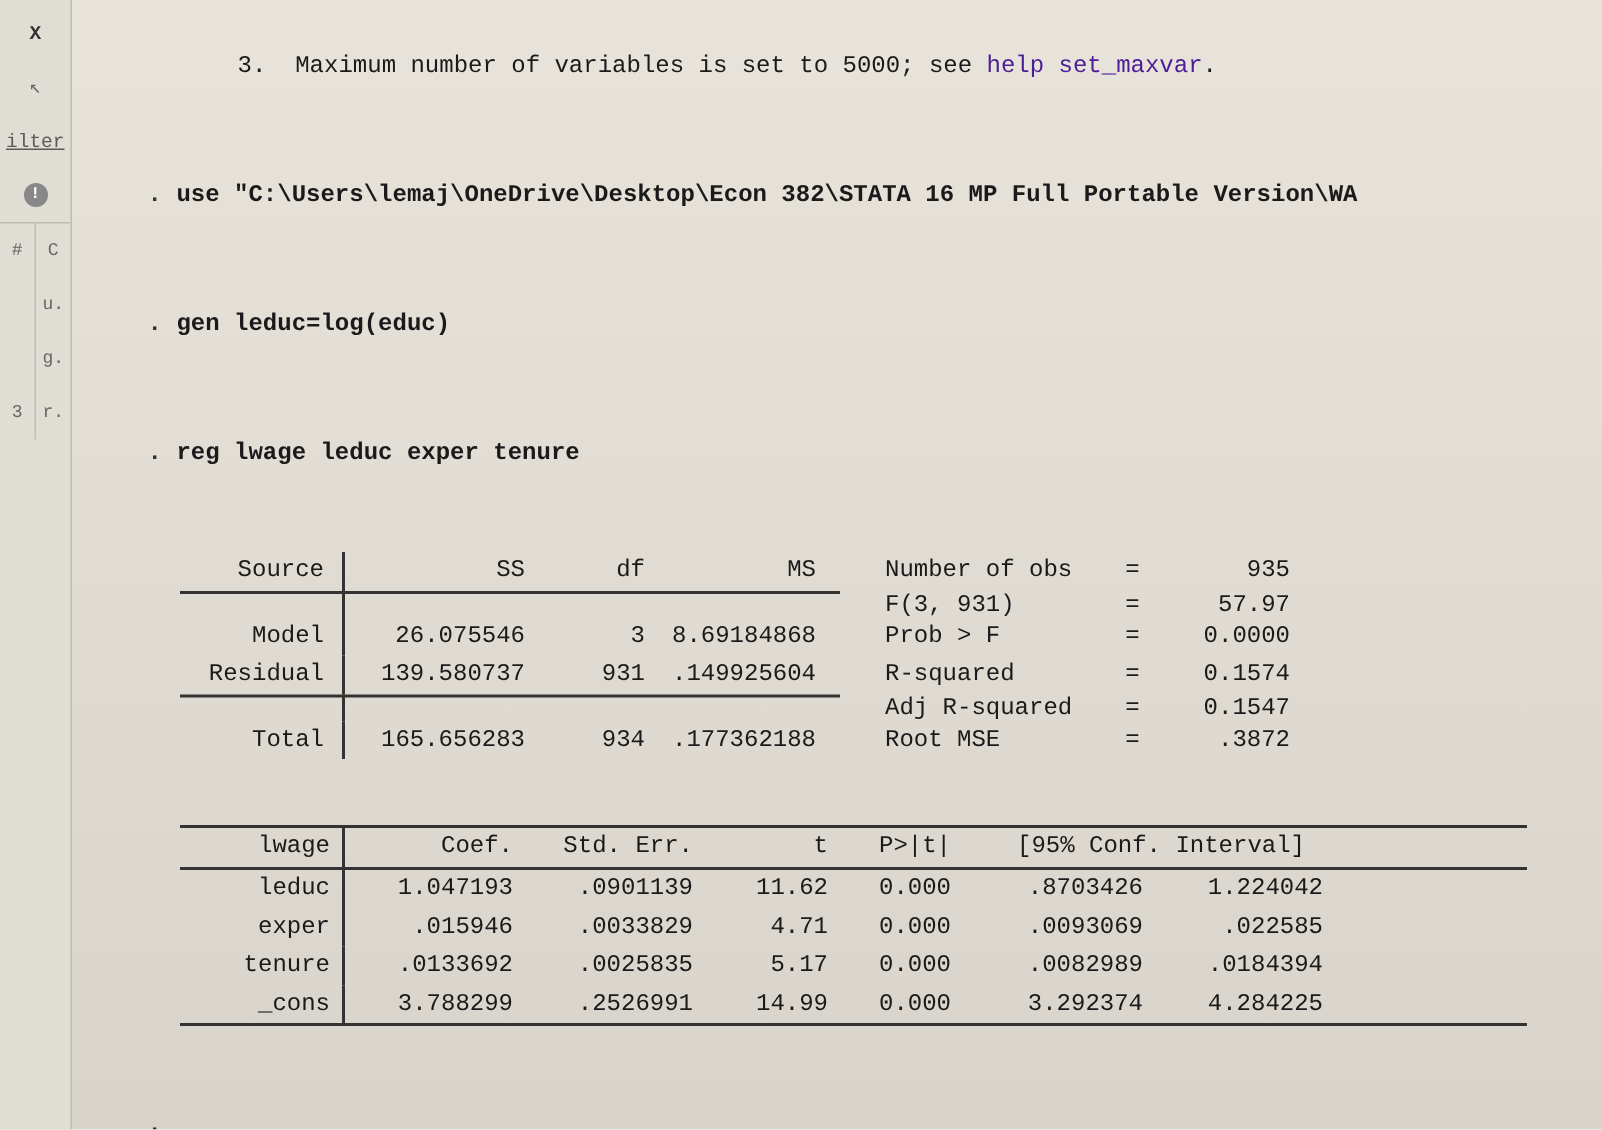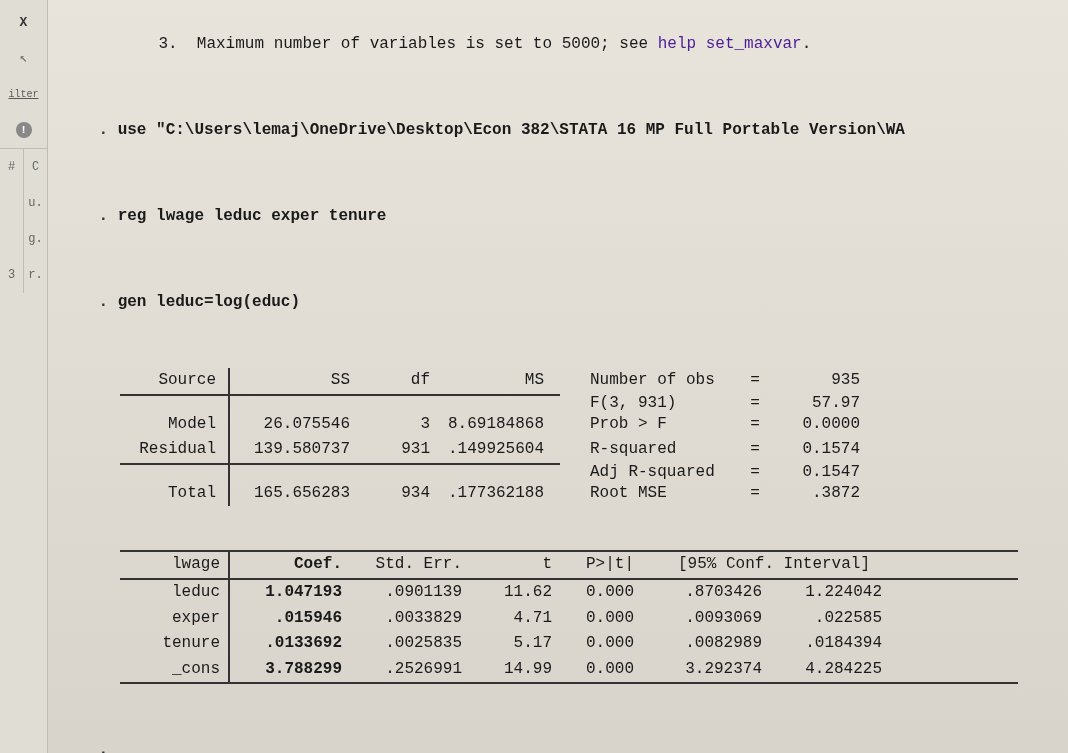--- a/index.html
+++ b/index.html
@@ -29,21 +29,21 @@
       color: #666;
     }
     .sidebar-item {
       height: 36px;
       display: flex;
       align-items: center;
       justify-content: center;
       width: 100%;
     }
     .sidebar-item.filter {
-      font-size: 10px;
+      font-size: 13px;
       color: #5a5a5a;
       text-decoration: underline;
     }
     .close-x {
       font-weight: bold;
       color: #333;
     }
     .sidebar-cols {
       display: flex;
       width: 100%;
@@ -164,21 +164,20 @@
     .coef-var {
       width: 110px;
       text-align: right;
       padding-right: 8px;
       border-right: 2px solid #333;
     }
     .coef-coef {
       width: 120px;
       text-align: right;
       padding-right: 8px;
-      font-weight: bold;
     }
     .coef-se {
       width: 120px;
       text-align: right;
       padding-right: 8px;
     }
     .coef-t {
       width: 90px;
       text-align: right;
       padding-right: 8px;
@@ -261,25 +260,25 @@
 
   <div class="output-line note-line">
     <span>3.</span><span>  </span><span>Maximum number of variables is set to 5000; see </span><span class="link">help set_maxvar</span><span>.</span>
   </div>
 
   <div class="output-line cmd-line">
     <span class="cmd-dot">.</span> <span class="bold">use "C:\Users\lemaj\OneDrive\Desktop\Econ 382\STATA 16 MP Full Portable Version\WA</span>
   </div>
 
   <div class="output-line cmd-line">
+    <span class="cmd-dot">.</span> <span class="bold">gen leduc=log(educ)</span>
+  </div>
+
+  <div class="output-line cmd-line">
     <span class="cmd-dot">.</span> <span class="bold">reg lwage leduc exper tenure</span>
-  </div>
-
-  <div class="output-line cmd-line">
-    <span class="cmd-dot">.</span> <span class="bold">gen leduc=log(educ)</span>
   </div>
 
   <div class="anova-block">
     <div class="anova-row">
       <div class="anova-source">Source</div>
       <div class="anova-ss">SS</div>
       <div class="anova-df">df</div>
       <div class="anova-ms">MS</div>
       <div class="stats-col">
         <span class="stats-label">Number of obs</span><span class="stats-eq">=</span><span class="stats-val">935</span>

